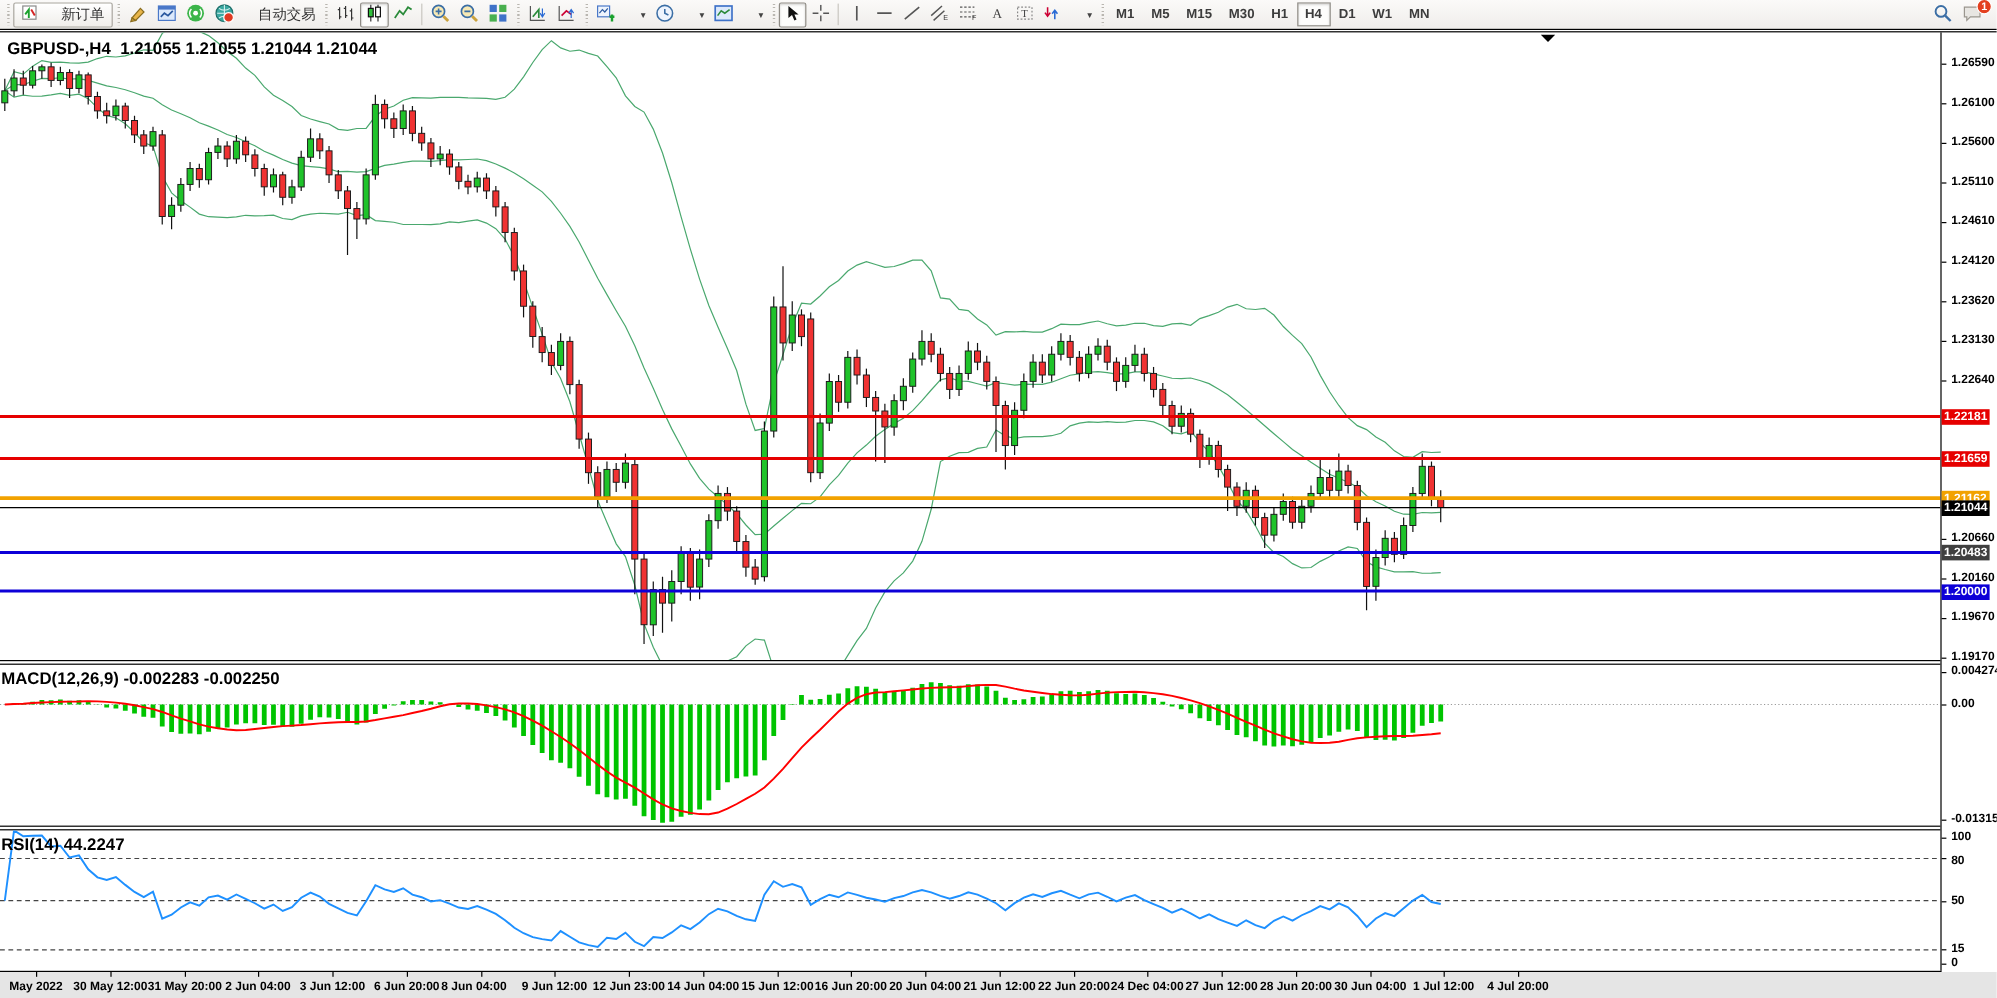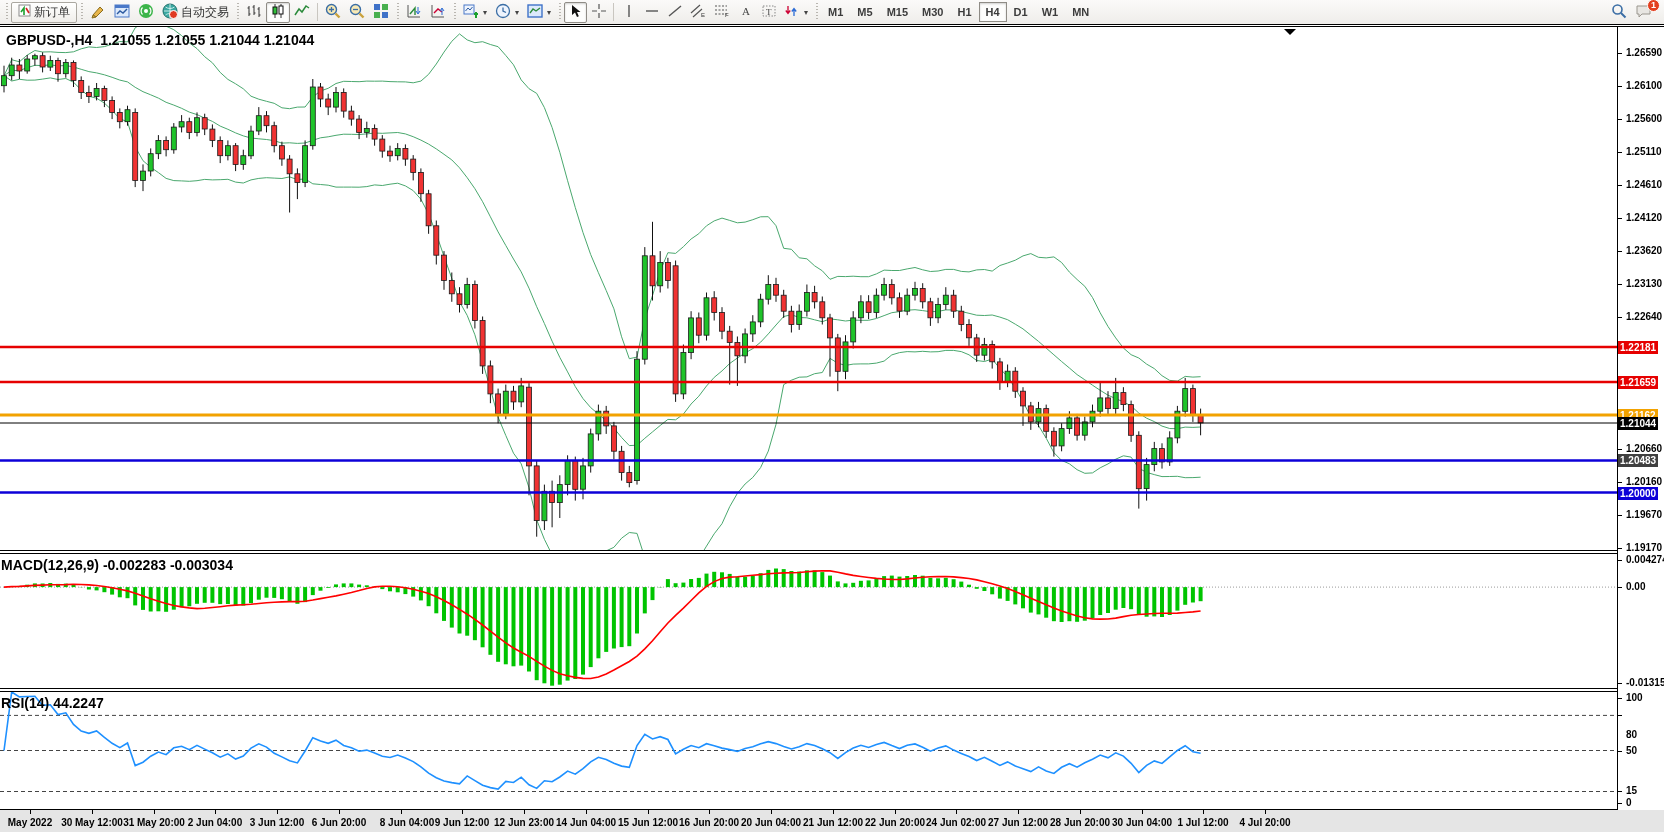--- a/index.html
+++ b/index.html
@@ -9,21 +9,21 @@
 
   
   #toolbar { position:absolute; left:0; top:0; width:1664px; height:25px;
     background:linear-gradient(#fbfaf9,#efedea); border-bottom:1px solid #000;
     display:flex; align-items:center; padding:0 2px; }
   .tb-handle { width:5px; height:18px; margin:0 2px;
     background-image:repeating-linear-gradient(to bottom,#b9b6b0 0 1px,transparent 1px 3px);
     background-size:2px 100%; background-repeat:no-repeat; background-position:center; }
   .tb-sep { width:1px; height:18px; background:#c9c6c0; margin:0 3px; }
   .tb-btn { height:21px; min-width:23px; display:flex; align-items:center; justify-content:center;
-    gap:3px; padding:0 3px; border:1px solid transparent; border-radius:2px; color:#333;
+    gap:20px; padding:0 3px; border:1px solid transparent; border-radius:2px; color:#333;
     font-size:12px; cursor:default; }
   .tb-btn.raised { border:1px solid #aaa7a0; background:linear-gradient(#fff,#f0eeea);
     box-shadow:0 1px 0 #fff inset; padding:0 6px; }
   .tb-btn.pressed { border:1px solid #8f8c86; background:#fdfdfc;
     box-shadow:inset 0 1px 2px rgba(0,0,0,.18); }
   .tb-caret { font-size:8px; color:#444; margin-left:1px; }
   .tf-btn { height:20px; padding:0 6px; font-size:11px; font-weight:bold; color:#3c3c3c;
     display:flex; align-items:center; border:1px solid transparent; }
   .tf-btn.pressed { border:1px solid #8f8c86; background:#fdfdfc;
     box-shadow:inset 0 1px 2px rgba(0,0,0,.18); }
@@ -851,21 +851,21 @@
     <div id="chart-title" class="pane-label">
       <span>GBPUSD-,H4</span>&nbsp;
       <span>1.21055</span>
       <span>1.21055</span>
       <span>1.21044</span>
       <span>1.21044</span>
     </div>
     <div id="macd-label" class="pane-label">
       <span>MACD(12,26,9)</span>
       <span>-0.002283</span>
-      <span>-0.003034</span>
+      <span>-0.002250</span>
     </div>
     <div id="rsi-label" class="pane-label">
       <span>RSI(14)</span>
       <span>44.2247</span>
     </div>
 
     <div id="price-axis">
         <div class="ptickmark" style="top: 26px;"></div>
         <div class="ptick" style="top: 20px;">1.26590</div>
         <div class="ptickmark" style="top: 59px;"></div>
@@ -900,21 +900,21 @@
         <div class="ptag" style="top: 390px; background: rgb(0, 0, 0);">1.21044</div>
         <div class="ptickmark" style="top: 533px;"></div>
         <div class="ptick" style="top: 527px;">0.004274</div>
         <div class="ptickmark" style="top: 560px;"></div>
         <div class="ptick" style="top: 554px;">0.00</div>
         <div class="ptickmark" style="top: 656px;"></div>
         <div class="ptick" style="top: 650px;">-0.013153</div>
         <div class="ptickmark" style="top: 671px;"></div>
         <div class="ptick" style="top: 665px;">100</div>
         <div class="ptickmark" style="top: 688px;"></div>
-        <div class="ptick" style="top: 702px;">80</div>
+        <div class="ptick" style="top: 685px;">80</div>
         <div class="ptickmark" style="top: 724px;"></div>
         <div class="ptick" style="top: 718px;">50</div>
         <div class="ptickmark" style="top: 764px;"></div>
         <div class="ptick" style="top: 758px;">15</div>
         <div class="ptickmark" style="top: 776px;"></div>
         <div class="ptick" style="top: 770px;">0</div>
       </div>
     <div id="time-axis">
         <div class="ttick" style="left: 30px;"></div>
         <div class="tlabel" style="left: 30px;">May 2022</div>
@@ -922,39 +922,39 @@
         <div class="tlabel" style="left: 92px;">30 May 12:00</div>
         <div class="ttick" style="left: 154px;"></div>
         <div class="tlabel" style="left: 154px;">31 May 20:00</div>
         <div class="ttick" style="left: 215px;"></div>
         <div class="tlabel" style="left: 215px;">2 Jun 04:00</div>
         <div class="ttick" style="left: 277px;"></div>
         <div class="tlabel" style="left: 277px;">3 Jun 12:00</div>
         <div class="ttick" style="left: 339px;"></div>
         <div class="tlabel" style="left: 339px;">6 Jun 20:00</div>
         <div class="ttick" style="left: 401px;"></div>
-        <div class="tlabel" style="left: 407px;">8 Jun 04:00</div>
+        <div class="tlabel" style="left: 380px; padding-left: 30px;">8 Jun 04:00</div>
         <div class="ttick" style="left: 462px;"></div>
         <div class="tlabel" style="left: 462px;">9 Jun 12:00</div>
         <div class="ttick" style="left: 524px;"></div>
         <div class="tlabel" style="left: 524px;">12 Jun 23:00</div>
         <div class="ttick" style="left: 586px;"></div>
         <div class="tlabel" style="left: 586px;">14 Jun 04:00</div>
         <div class="ttick" style="left: 648px;"></div>
         <div class="tlabel" style="left: 648px;">15 Jun 12:00</div>
         <div class="ttick" style="left: 709px;"></div>
         <div class="tlabel" style="left: 709px;">16 Jun 20:00</div>
         <div class="ttick" style="left: 771px;"></div>
         <div class="tlabel" style="left: 771px; text-align: right;">20 Jun 04:00</div>
         <div class="ttick" style="left: 833px;"></div>
         <div class="tlabel" style="left: 833px;">21 Jun 12:00</div>
         <div class="ttick" style="left: 895px;"></div>
         <div class="tlabel" style="left: 895px;">22 Jun 20:00</div>
         <div class="ttick" style="left: 956px;"></div>
-        <div class="tlabel" style="left: 956px;">24 Jun 02:00</div>
+        <div class="tlabel" style="left: 956px;">24 Dec 04:00</div>
         <div class="ttick" style="left: 1018px;"></div>
         <div class="tlabel" style="left: 1018px;">27 Jun 12:00</div>
         <div class="ttick" style="left: 1080px;"></div>
         <div class="tlabel" style="left: 1080px;">28 Jun 20:00</div>
         <div class="ttick" style="left: 1142px;"></div>
         <div class="tlabel" style="left: 1142px;">30 Jun 04:00</div>
         <div class="ttick" style="left: 1203px;"></div>
         <div class="tlabel" style="left: 1203px;">1 Jul 12:00</div>
         <div class="ttick" style="left: 1265px;"></div>
         <div class="tlabel" style="left: 1265px;">4 Jul 20:00</div>

